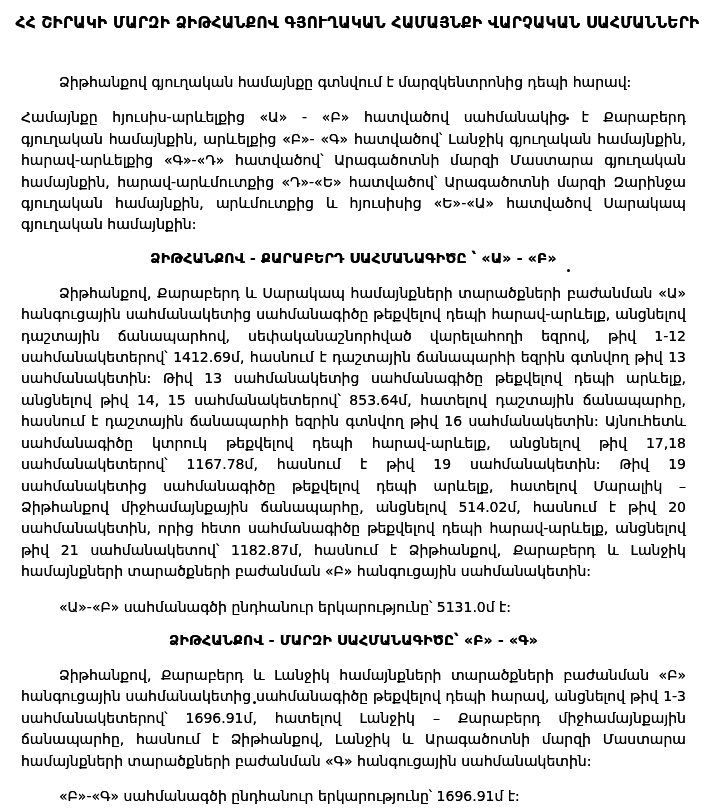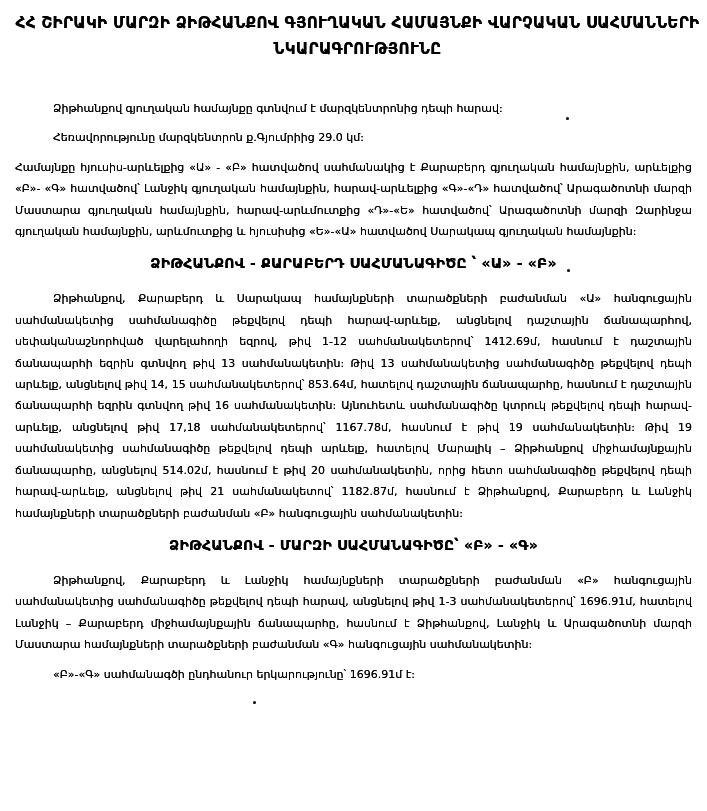--- a/index.html
+++ b/index.html
@@ -25,24 +25,24 @@
     font-size: 15.2px;
     font-weight: 700;
     text-align: center;
     line-height: 26px;
     letter-spacing: 0.3px;
   }
   .intro-block {
     margin-top: 36px;
   }
   .bodytext {
-    font-size: 11px;
+    font-size: 14px;
     line-height: 21.4px;
     text-align: justify;
-    margin: 8px;
+    margin: 14px;
   }
   .tab-indent {
     text-indent: 38px;
   }
   .section-heading {
     font-size: 14px;
     font-weight: 700;
     text-align: center;
     letter-spacing: 0.2px;
     margin: 13px 0 17px 0;
@@ -61,32 +61,31 @@
   .speck2 { left: 567px; top: 269px; }
   .speck3 { left: 253px; top: 701px; }
 </style>
 </head>
 <body>
 
 <div class="page">
 
   <h1 class="doc-title">
     <span>ՀՀ ՇԻՐԱԿԻ ՄԱՐԶԻ ՁԻԹՀԱՆՔՈՎ ԳՅՈՒՂԱԿԱՆ ՀԱՄԱՅՆՔԻ ՎԱՐՉԱԿԱՆ  ՍԱՀՄԱՆՆԵՐԻ</span><br>
-    <span>ՆԿԱՐԱԳՐՈՒԹՅՈՒՆԸ</span>
   </h1>
 
   <div class="intro-block">
     <p class="bodytext tab-indent">Ձիթհանքով գյուղական համայնքը գտնվում է մարզկենտրոնից դեպի հարավ:</p>
-    <p class="bodytext tab-indent">Հեռավորությունը մարզկենտրոն ք.Գյումրիից 29.0 կմ:</p>
     <p class="bodytext">Համայնքը հյուսիս-արևելքից «Ա» - «Բ» հատվածով սահմանակից է Քարաբերդ գյուղական համայնքին, արևելքից «Բ»- «Գ» հատվածով՝ Լանջիկ գյուղական համայնքին, հարավ-արևելքից «Գ»-«Դ» հատվածով՝ Արագածոտնի մարզի Մաստարա գյուղական համայնքին, հարավ-արևմուտքից «Դ»-«Ե» հատվածով՝ Արագածոտնի մարզի Զարինջա գյուղական համայնքին, արևմուտքից և հյուսիսից «Ե»-«Ա» հատվածով Սարակապ գյուղական համայնքին:</p>
   </div>
 
   <div>
     <h2 class="section-heading">ՁԻԹՀԱՆՔՈՎ - ՔԱՐԱԲԵՐԴ ՍԱՀՄԱՆԱԳԻԾԸ ՝ «Ա» - «Բ»</h2>
     <p class="bodytext tab-indent">Ձիթհանքով, Քարաբերդ և Սարակապ համայնքների տարածքների բաժանման «Ա» հանգուցային սահմանակետից սահմանագիծը թեքվելով դեպի հարավ-արևելք, անցնելով դաշտային ճանապարհով, սեփականաշնորհված վարելահողի եզրով, թիվ 1-12 սահմանակետերով՝ 1412.69մ, հասնում է դաշտային ճանապարհի եզրին գտնվող թիվ 13 սահմանակետին: Թիվ 13 սահմանակետից սահմանագիծը թեքվելով դեպի արևելք, անցնելով թիվ 14, 15 սահմանակետերով՝ 853.64մ, հատելով դաշտային ճանապարհը, հասնում է դաշտային ճանապարհի եզրին գտնվող թիվ 16 սահմանակետին: Այնուհետև սահմանագիծը կտրուկ թեքվելով դեպի հարավ-արևելք, անցնելով թիվ 17,18 սահմանակետերով՝ 1167.78մ, հասնում է թիվ 19 սահմանակետին: Թիվ 19 սահմանակետից սահմանագիծը թեքվելով դեպի արևելք, հատելով Մարալիկ – Ձիթհանքով միջհամայնքային ճանապարհը, անցնելով 514.02մ, հասնում է թիվ 20 սահմանակետին, որից հետո սահմանագիծը թեքվելով դեպի հարավ-արևելք, անցնելով թիվ 21 սահմանակետով՝ 1182.87մ, հասնում է Ձիթհանքով, Քարաբերդ և Լանջիկ համայնքների տարածքների բաժանման «Բ» հանգուցային սահմանակետին:</p>
+    <p class="bodytext summary-line">«Ա»-«Բ» սահմանագծի ընդհանուր երկարությունը՝ 5131.0մ է:</p>
   </div>
 
   <div>
     <h2 class="section-heading">ՁԻԹՀԱՆՔՈՎ - ՄԱՐԶԻ ՍԱՀՄԱՆԱԳԻԾԸ՝ «Բ» - «Գ»</h2>
     <p class="bodytext tab-indent">Ձիթհանքով, Քարաբերդ և Լանջիկ համայնքների տարածքների բաժանման «Բ» հանգուցային սահմանակետից սահմանագիծը թեքվելով դեպի հարավ, անցնելով թիվ 1-3 սահմանակետերով՝ 1696.91մ, հատելով Լանջիկ – Քարաբերդ միջհամայնքային ճանապարհը, հասնում է Ձիթհանքով, Լանջիկ և Արագածոտնի մարզի Մաստարա համայնքների տարածքների բաժանման «Գ» հանգուցային սահմանակետին:</p>
     <p class="bodytext summary-line">«Բ»-«Գ» սահմանագծի ընդհանուր երկարությունը՝ 1696.91մ է:</p>
   </div>
 
 </div>
 

